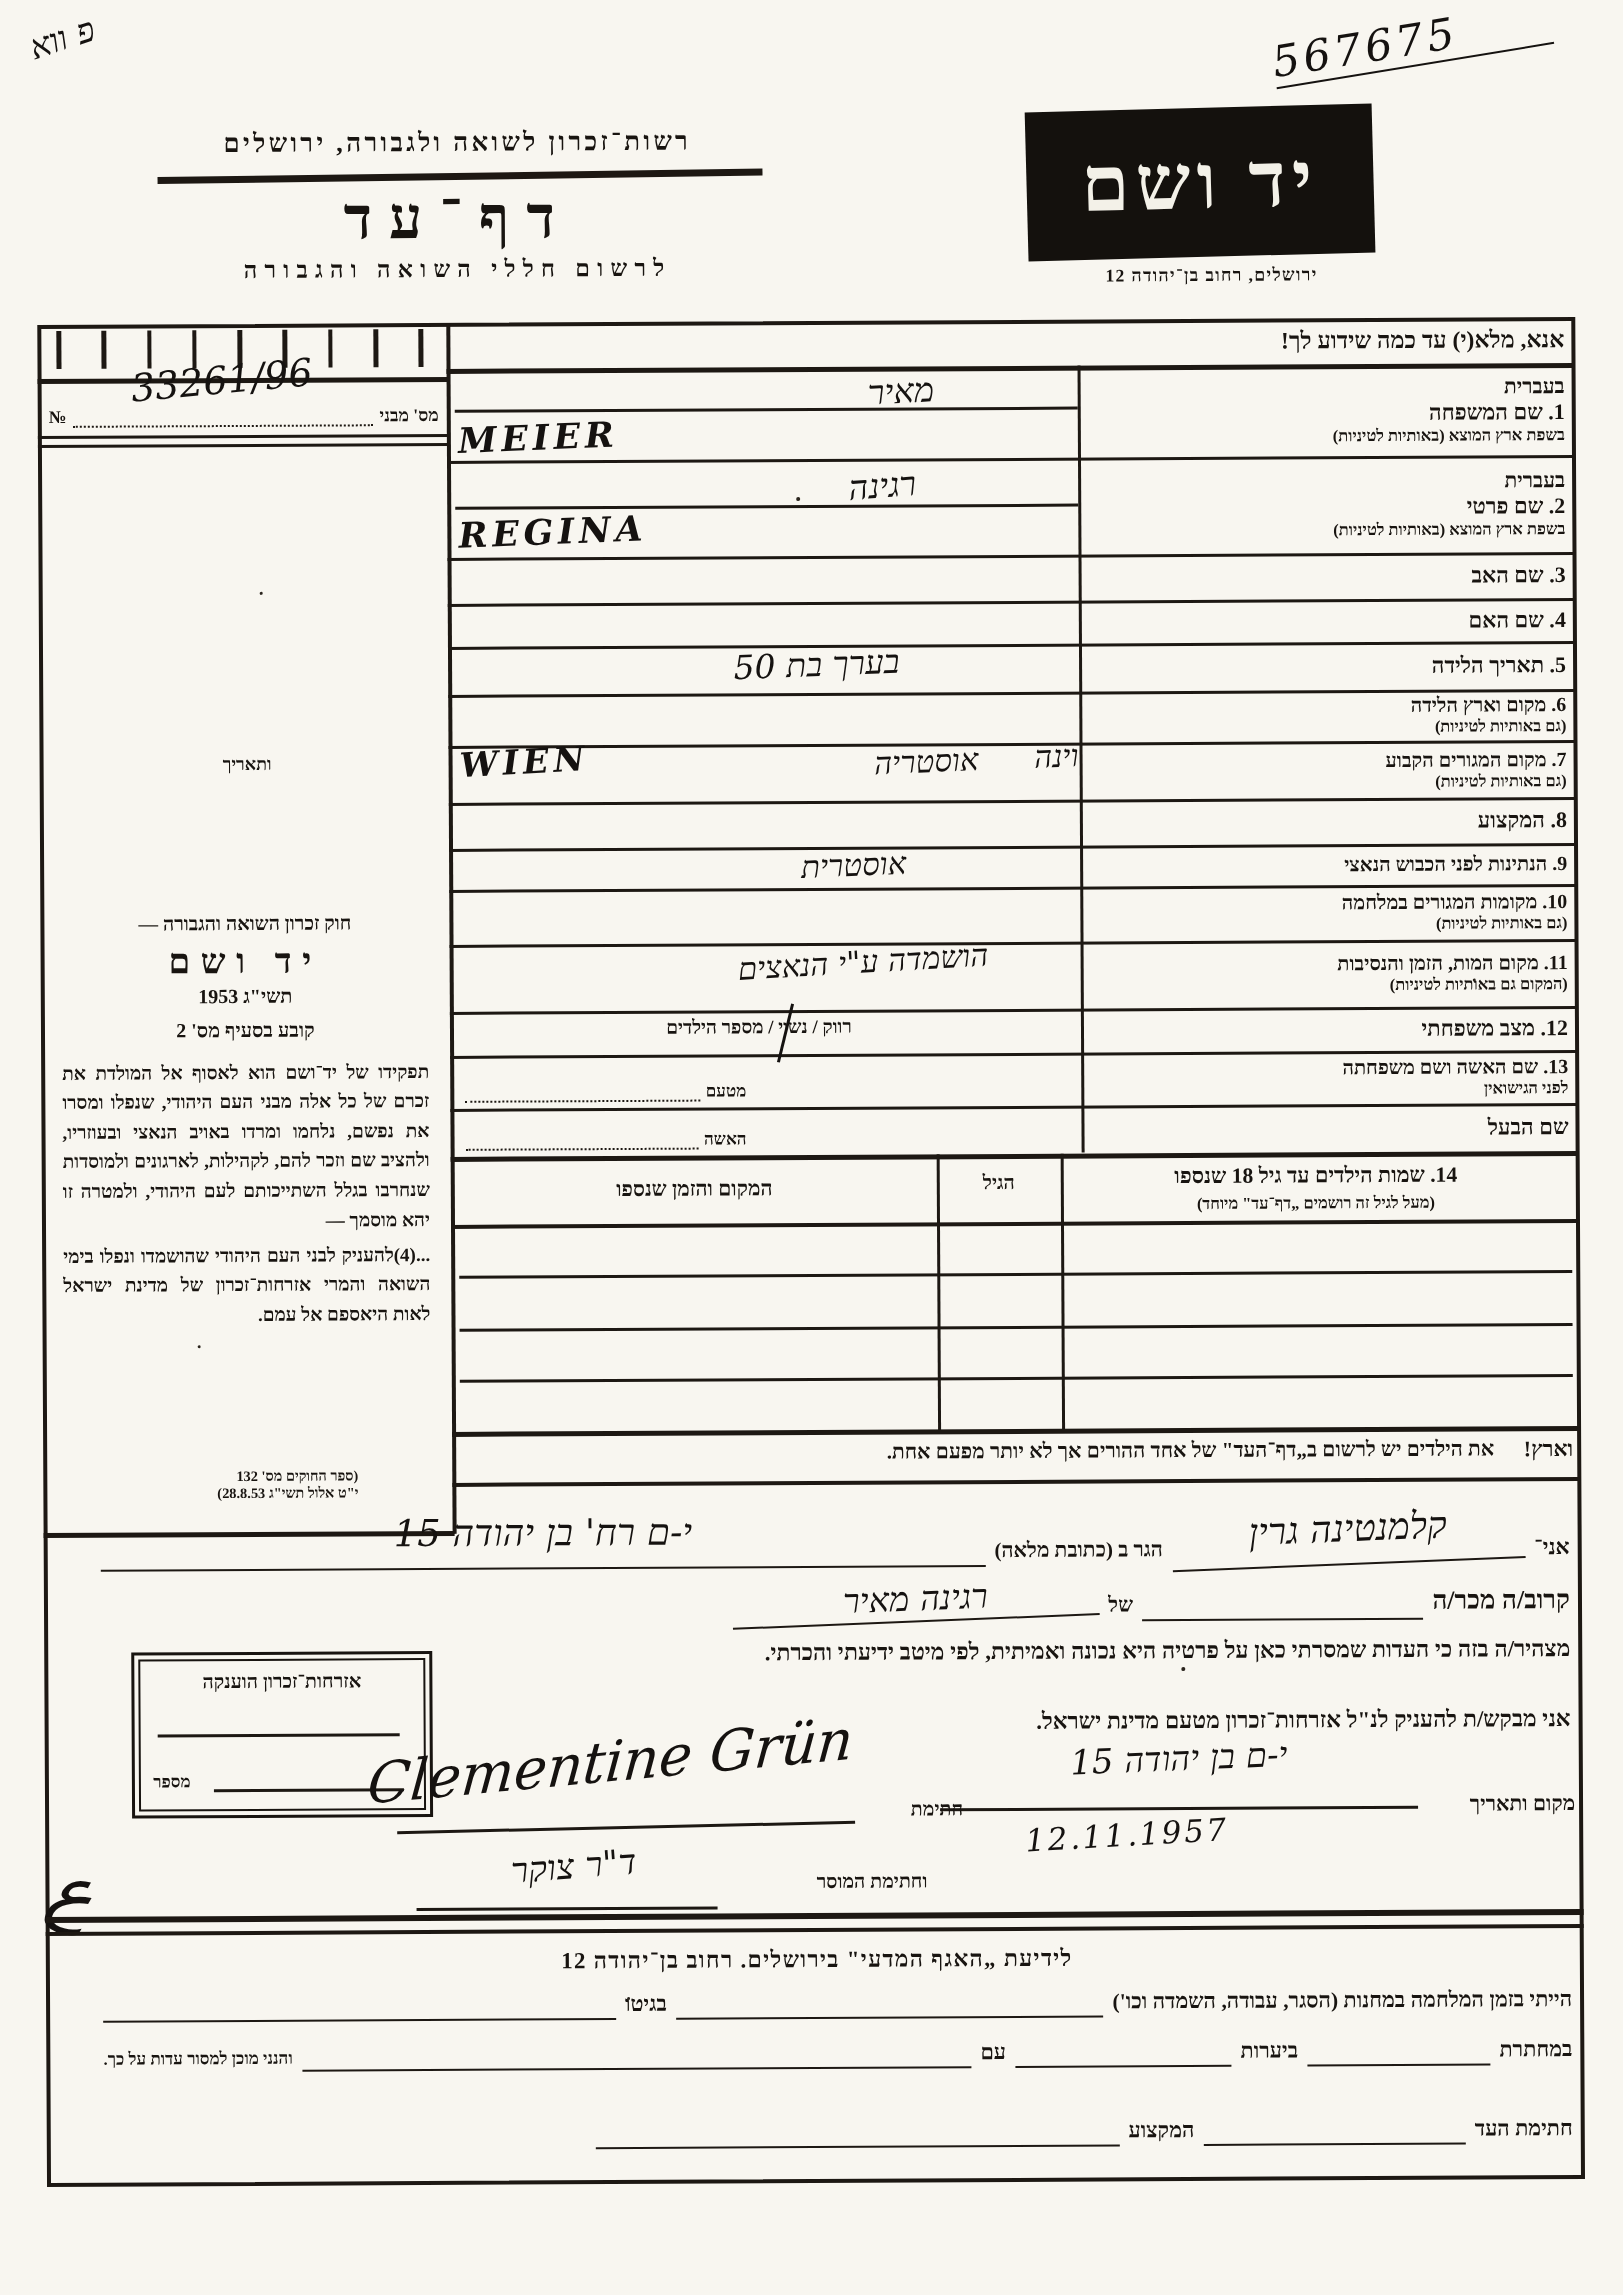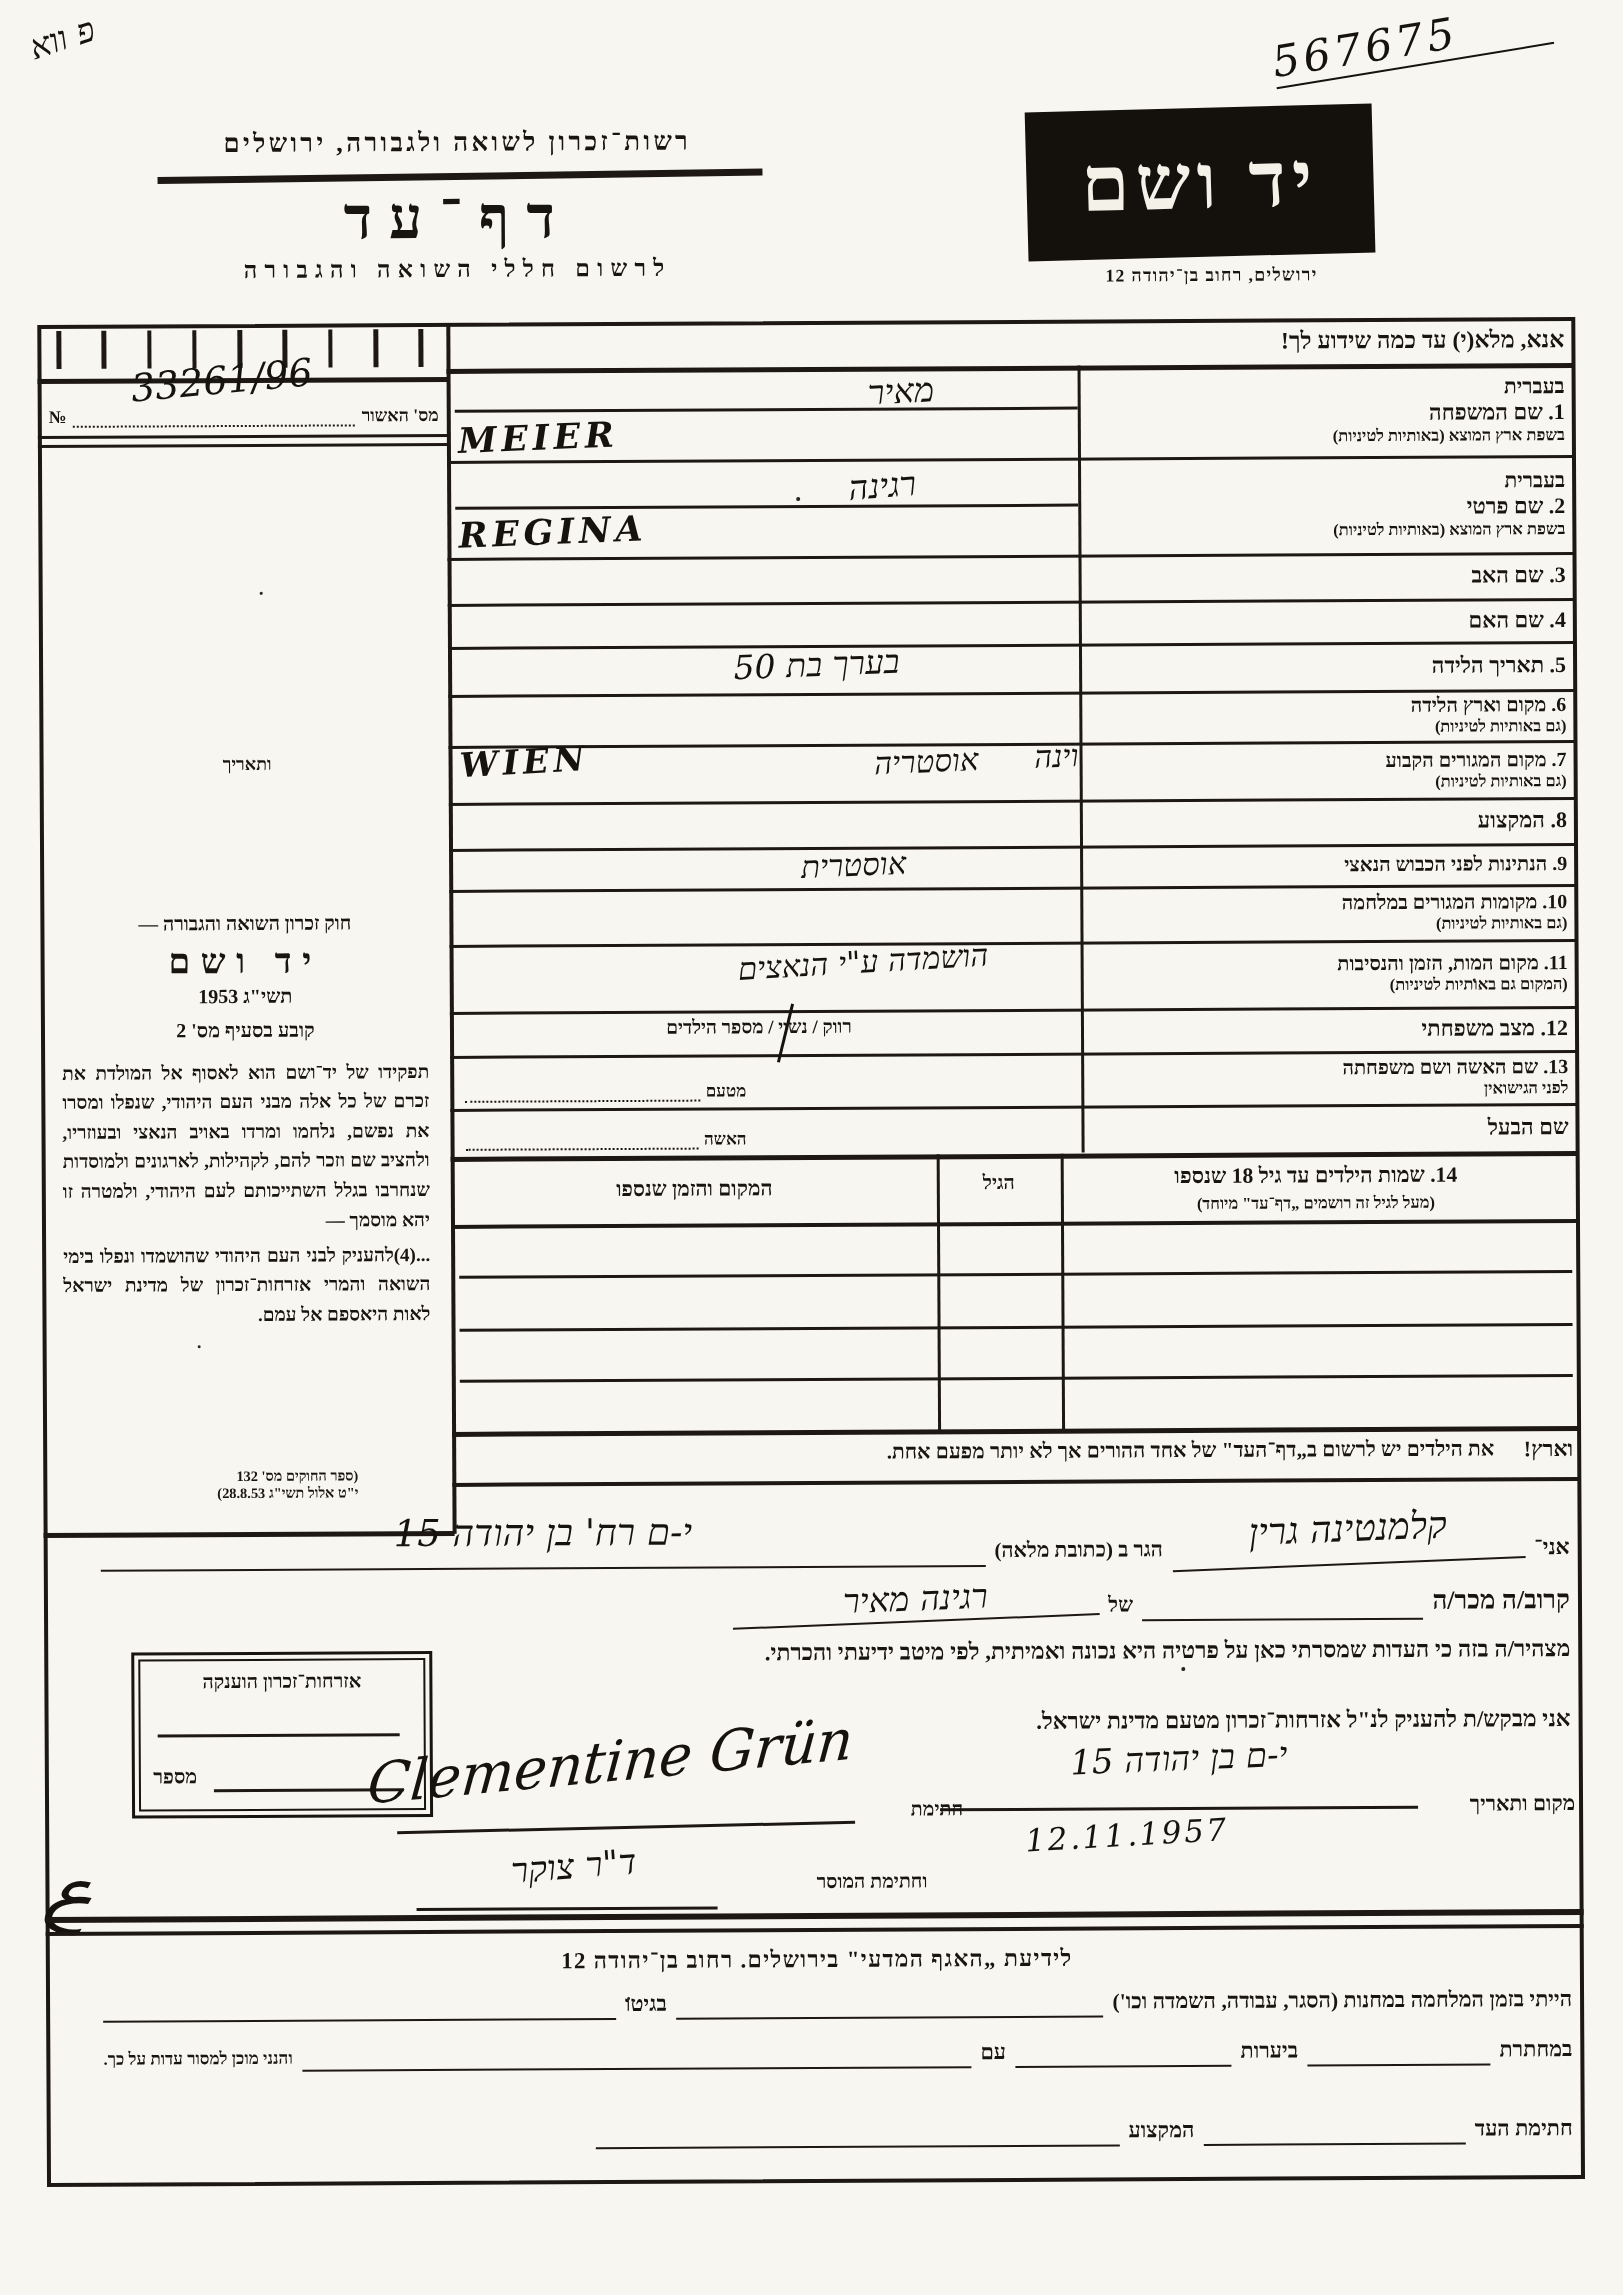--- a/index.html
+++ b/index.html
@@ -57,21 +57,21 @@
         <div style="width:4.6px;height:38px;background:#1d1813;"></div>
     <div style="width:4.6px;height:38px;background:#1d1813;"></div>
         <div style="width:4.6px;height:38px;background:#1d1813;"></div>
     <div style="width:4.6px;height:38px;background:#1d1813;"></div>
         <div style="width:4.6px;height:38px;background:#1d1813;"></div>
     <div style="width:4.6px;height:38px;background:#1d1813;"></div>
   </div>
   <div class="hline" style="left:41px;top:375px;width:411px;height:4.6px;"></div>
 
   <div class="flexrow" style="left:52px;top:382px;width:390px;height:42px;gap:6.5px;">
-    <span class="print" style="font-size:17.7px;">מס' האשור</span>
+    <span class="print" style="font-size:17.7px;">מס' מבני</span>
     <span class="dotline"></span>
     <span class="print" style="font-size:17.7px;">№</span>
   </div>
   <div class="abs hw" style="left:134px;top:353px;width:236px;font-size:38px;transform:rotate(-5deg);">33261/96</div>
   <div class="hline" style="left:41px;top:432px;width:411px;height:3.3px;"></div>
   <div class="hline" style="left:41px;top:441px;width:411px;height:2.6px;"></div>
 
   <div class="abs print rtl" style="left:193px;top:751px;width:111px;font-size:17.7px;text-align:center;">ותאריך</div>
 
   <div class="abs rtl" style="left:62px;top:910px;width:367px;text-align:center;">
@@ -216,21 +216,21 @@
     <span class="hw blankline" style="width:367px;font-size:34px;text-align:center;height:42px;transform:rotate(-2deg);">רגינה מאיר</span>
     <span style="flex:1;"></span>
   </div>
 
   <div class="abs print rtl" style="left:458px;top:1640px;width:1109px;font-size:23px;text-align:right;">מצהיר/ה בזה כי העדות שמסרתי כאן על פרטיה היא נכונה ואמיתית, לפי מיטב ידיעתי והכרתי.</div>
   <div class="abs print rtl" style="left:458px;top:1710px;width:1109px;font-size:23px;text-align:right;">אני מבקש/ת להעניק לנ"ל אזרחות־זכרון מטעם מדינת ישראל.</div>
 
   <div class="stampbox" style="left:128px;top:1649px;width:295px;height:160px;">
     <div class="abs print rtl" style="left:0;top:15.7px;width:100%;font-size:19.6px;text-align:center;">אזרחות־זכרון הוענקה</div>
     <div class="hline" style="left:23px;top:79px;width:242px;height:2.6px;"></div>
-    <div class="abs print" style="left:18.3px;top:110px;font-size:20px;direction:rtl;">מספר</div>
+    <div class="abs print" style="left:18.3px;top:117px;font-size:17px;direction:rtl;">מספר</div>
     <div class="hline" style="left:79px;top:134px;width:190px;height:2.6px;"></div>
   </div>
 
   <div class="abs print rtl" style="left:1407px;top:1795px;width:164px;font-size:21px;text-align:right;">מקום ותאריך</div>
   <div class="abs hw rtl" style="left:949px;top:1740px;width:452px;font-size:34px;text-align:center;transform:rotate(-2deg);">י-ם בן יהודה 15</div>
   <div class="hline" style="left:936px;top:1809px;width:478px;height:3.3px;"></div>
   <div class="abs hw" style="left:1021px;top:1816px;width:295px;font-size:31px;transform:rotate(-3deg);letter-spacing:2.6px;">12.11.1957</div>
 
   <div class="abs hw" style="left:363px;top:1727px;width:511px;font-size:56px;transform:rotate(-5deg) skewX(-10deg);white-space:nowrap;">Clementine Grün</div>
   <div class="hline" style="left:393px;top:1825px;width:458px;height:3.3px;transform:rotate(-1deg);"></div>

